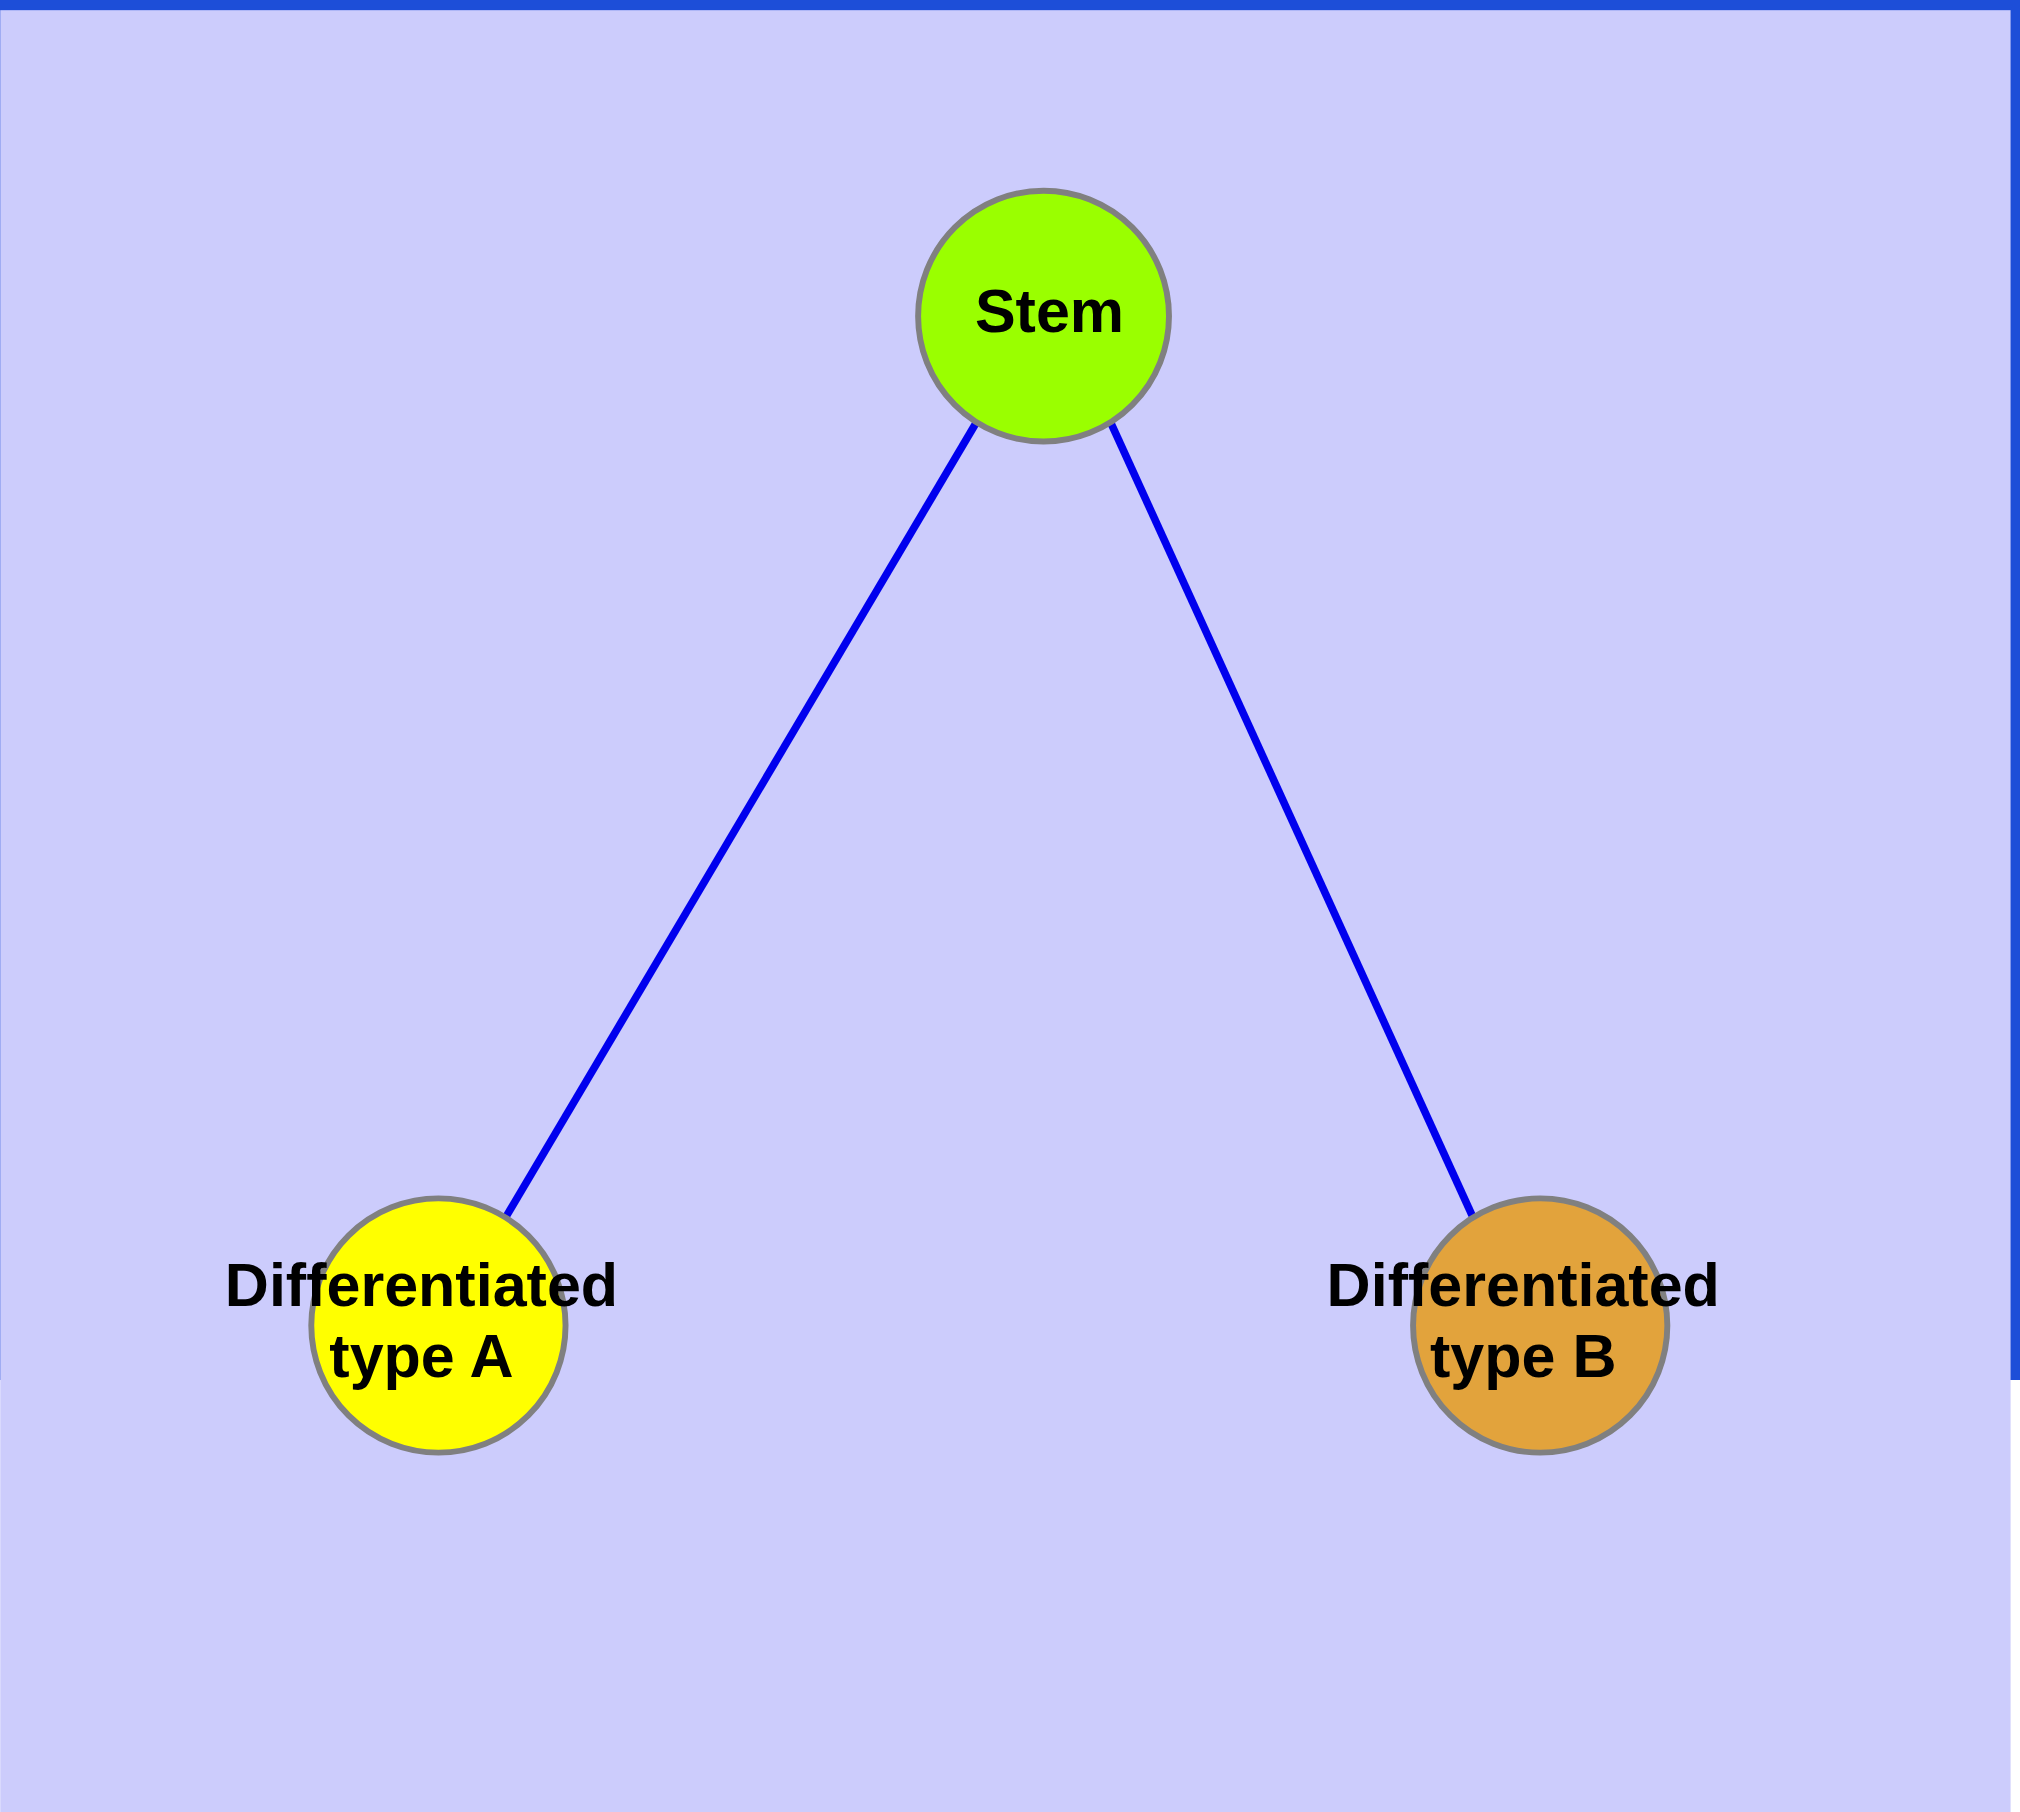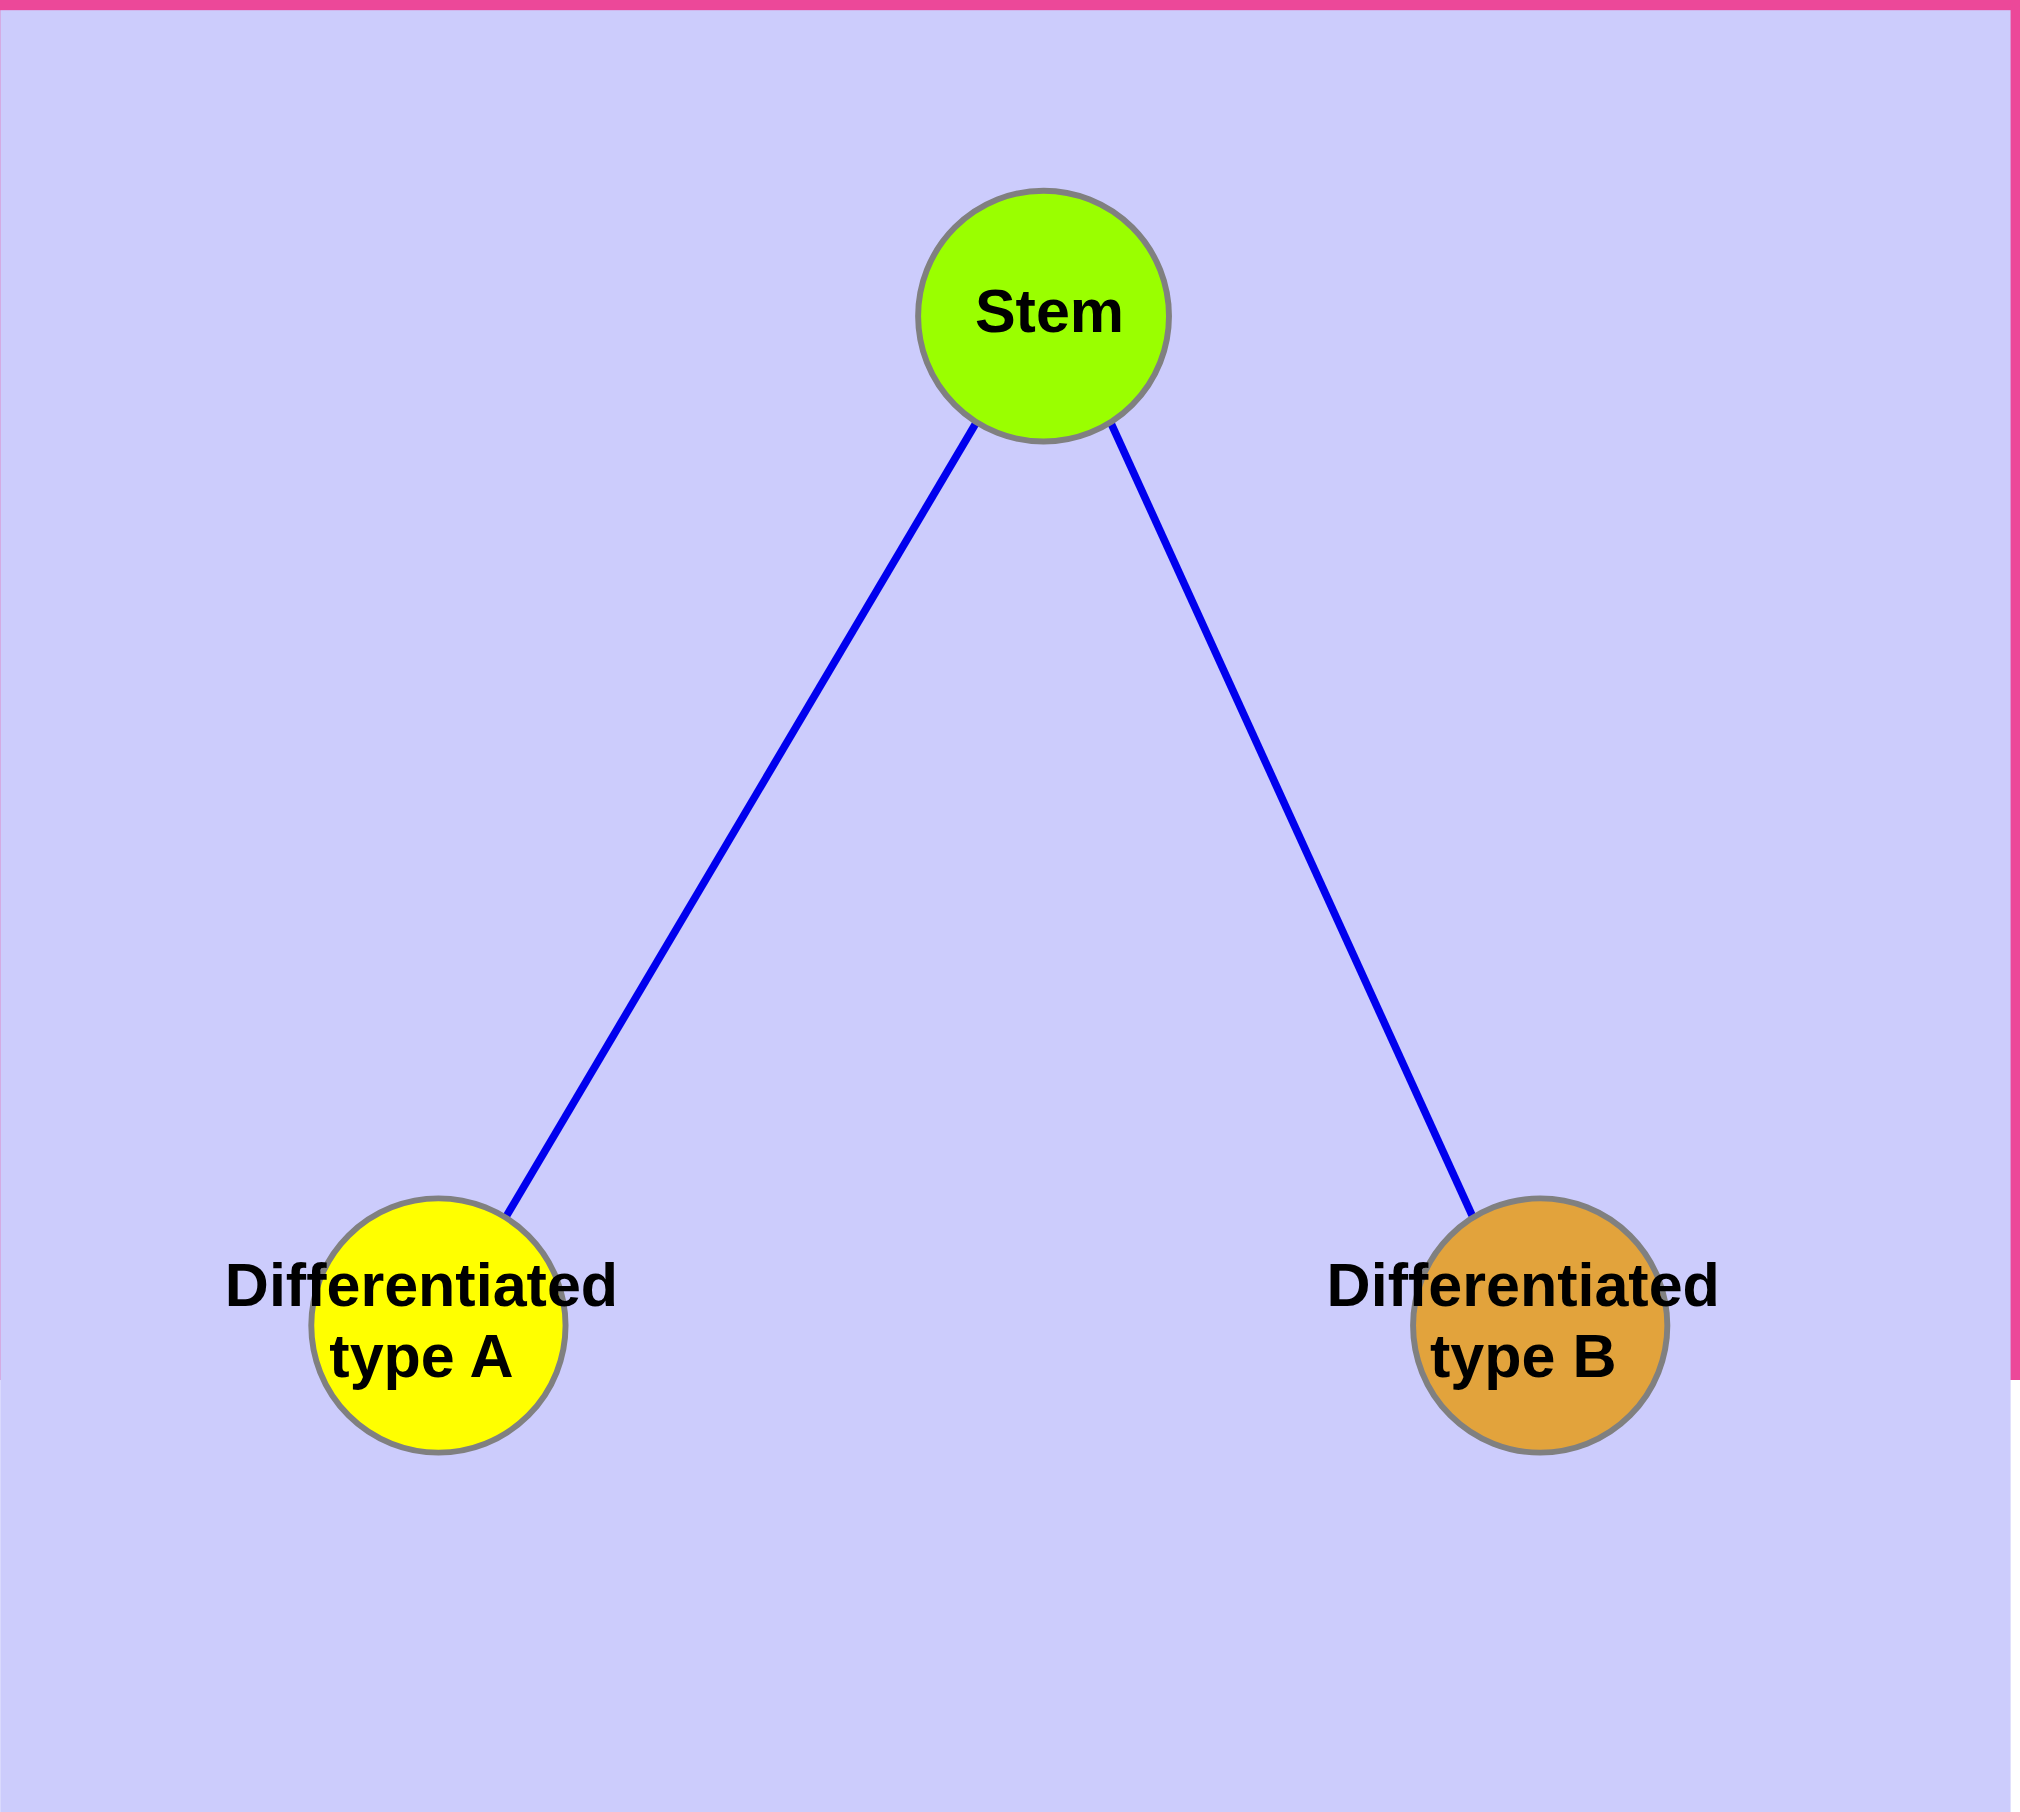--- a/index.html
+++ b/index.html
@@ -11,21 +11,21 @@
   body {
     width: 2021px;
     height: 1812px;
     overflow: hidden;
     font-family: "Liberation Sans", sans-serif;
   }
   #graph-canvas {
     position: relative;
     width: 2021px;
     height: 1380px;
-    background: #ec4899;
+    background: #1d4ed8;
   }
   #graph-svg {
     position: absolute;
     top: 0;
     left: 0;
     width: 2021px;
     height: 1812px;
     display: block;
   }
   .node-label {

